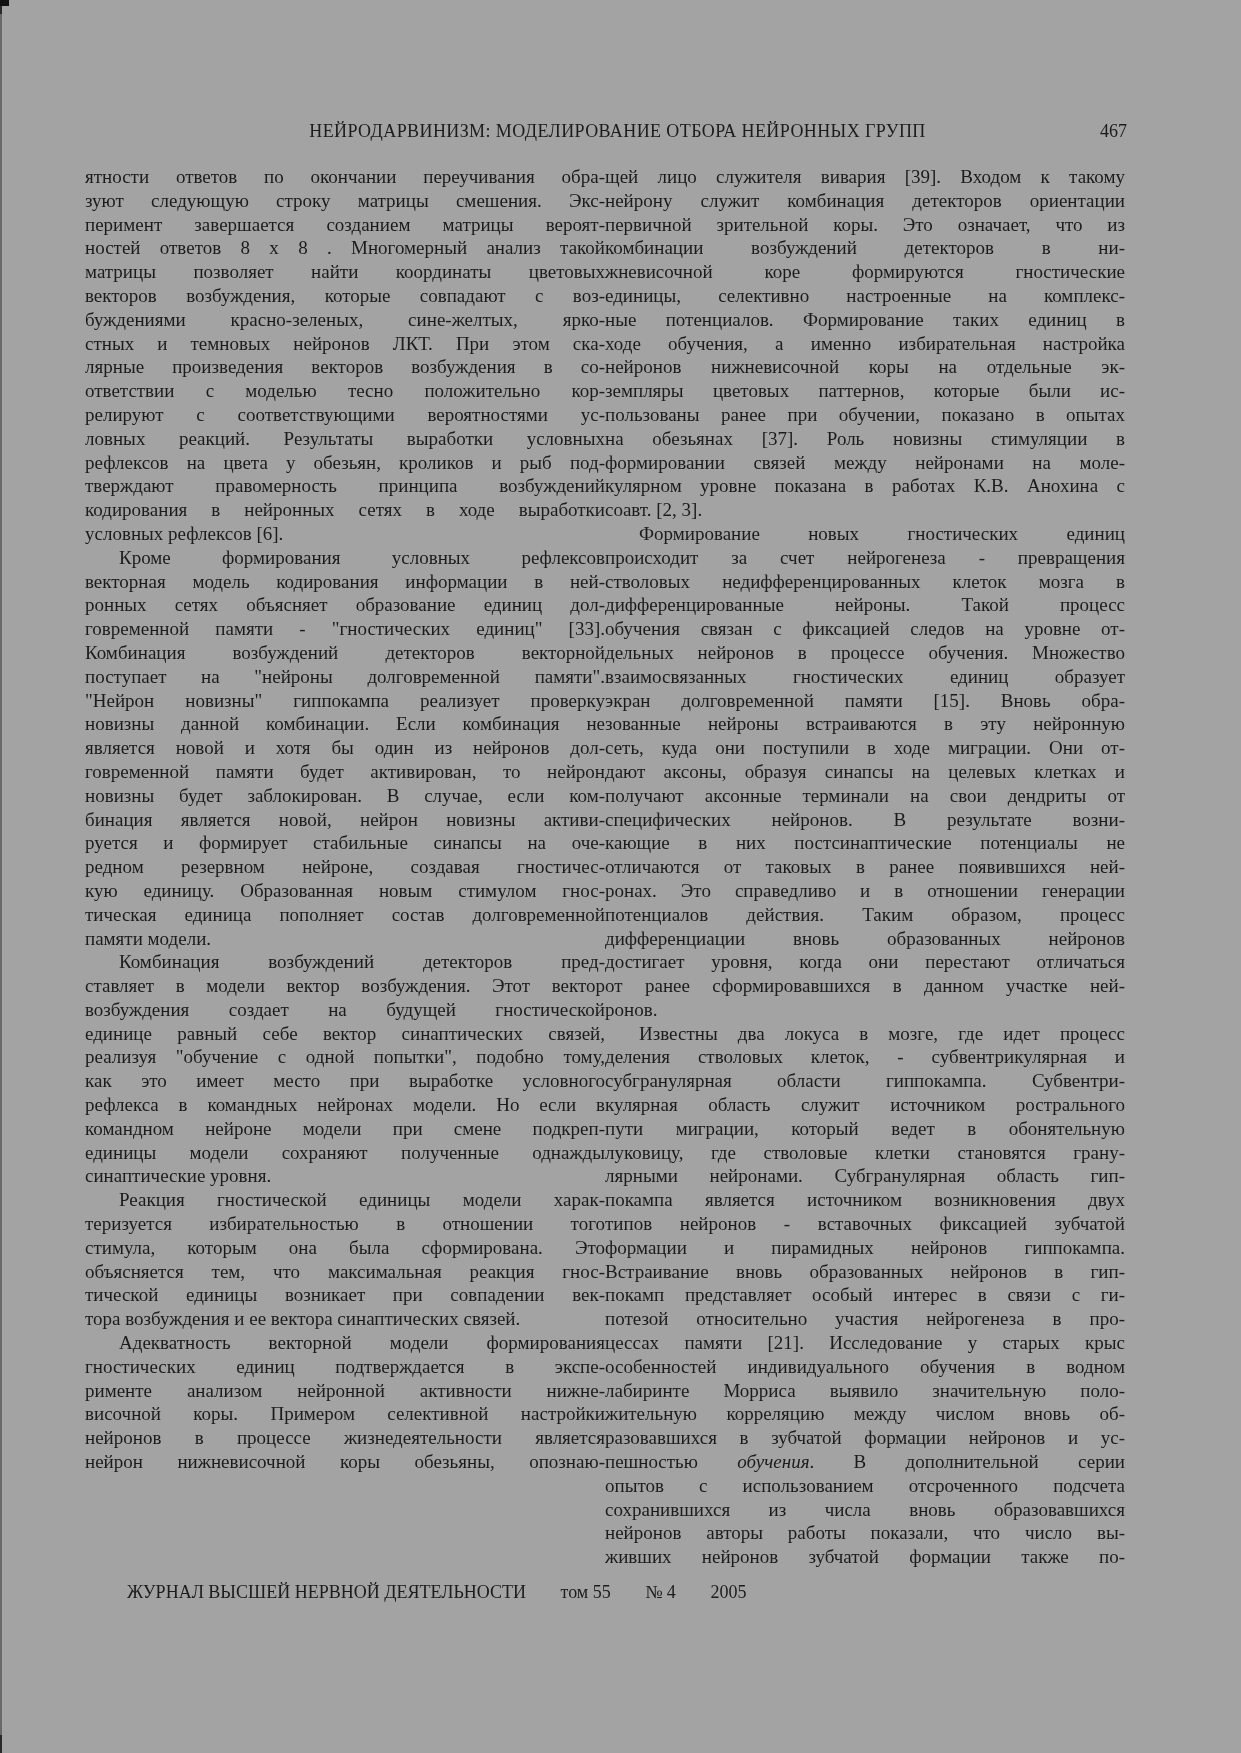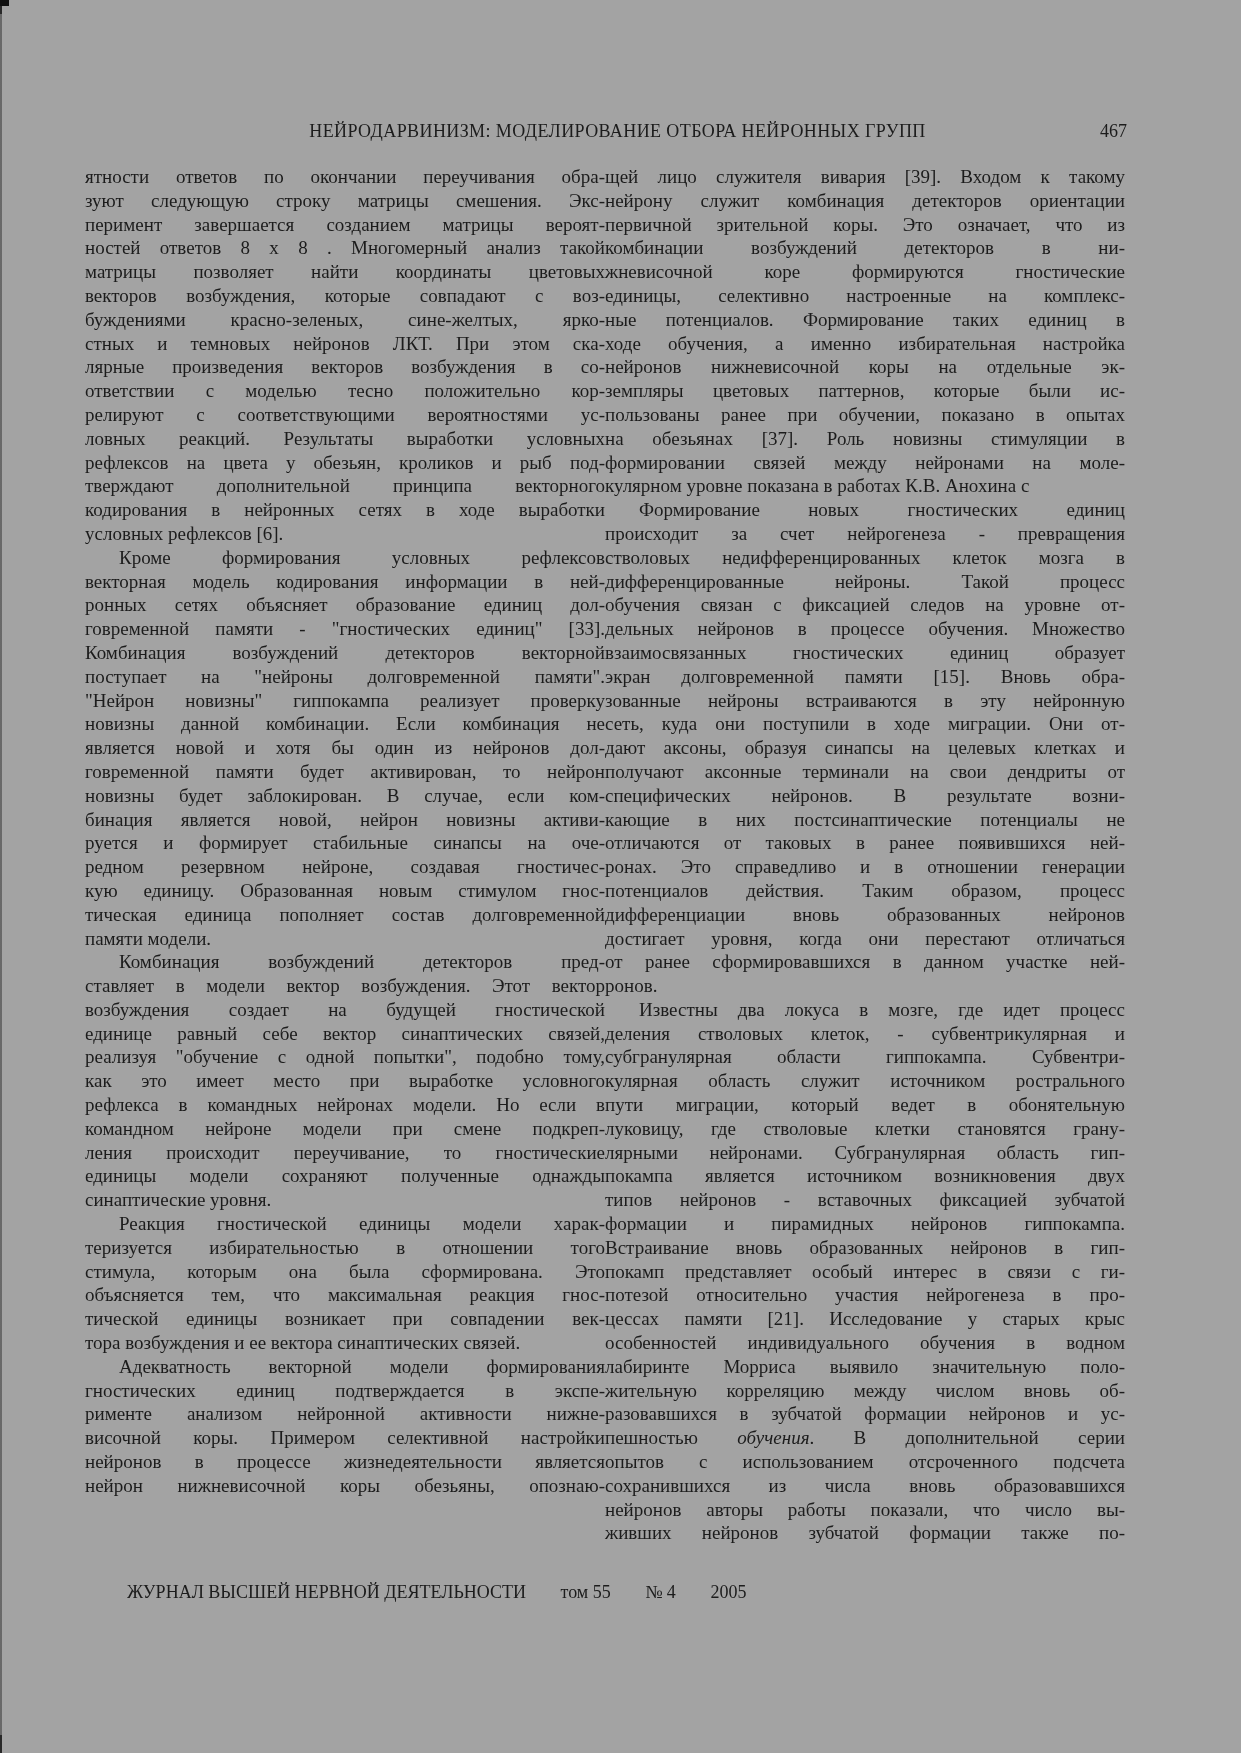--- a/index.html
+++ b/index.html
@@ -57,21 +57,21 @@
           <div class="line">ностей ответов 8 x 8 . Многомерный анализ такой</div>
           <div class="line">матрицы позволяет найти координаты цветовых</div>
           <div class="line">векторов возбуждения, которые совпадают с воз-</div>
           <div class="line">буждениями красно-зеленых, сине-желтых, ярко-</div>
           <div class="line">стных и темновых нейронов ЛКТ. При этом ска-</div>
           <div class="line">лярные произведения векторов возбуждения в со-</div>
           <div class="line">ответствии с моделью тесно положительно кор-</div>
           <div class="line">релируют с соответствующими вероятностями ус-</div>
           <div class="line">ловных реакций. Результаты выработки условных</div>
           <div class="line">рефлексов на цвета у обезьян, кроликов и рыб под-</div>
-          <div class="line">тверждают дополнительной принципа векторного</div>
+          <div class="line">тверждают правомерность принципа возбуждений</div>
           <div class="line">кодирования в нейронных сетях в ходе выработки</div>
           <div class="line">условных рефлексов [6].</div>
         </div>
         <div class="para indent complete">
           <div class="line">Кроме формирования условных рефлексов</div>
           <div class="line">векторная модель кодирования информации в ней-</div>
           <div class="line">ронных сетях объясняет образование единиц дол-</div>
           <div class="line">говременной памяти - "гностических единиц" [33].</div>
           <div class="line">Комбинация возбуждений детекторов векторной</div>
           <div class="line">поступает на "нейроны долговременной памяти".</div>
@@ -89,21 +89,20 @@
         </div>
         <div class="para indent complete">
           <div class="line">Комбинация возбуждений детекторов пред-</div>
           <div class="line">ставляет в модели вектор возбуждения. Этот вектор</div>
           <div class="line">возбуждения создает на будущей гностической</div>
           <div class="line">единице равный себе вектор синаптических связей,</div>
           <div class="line">реализуя "обучение с одной попытки", подобно тому,</div>
           <div class="line">как это имеет место при выработке условного</div>
           <div class="line">рефлекса в командных нейронах модели. Но если в</div>
           <div class="line">командном нейроне модели при смене подкреп-</div>
-          <div class="line">ления происходит переучивание, то гностические</div>
           <div class="line">единицы модели сохраняют полученные однажды</div>
           <div class="line">синаптические уровня.</div>
         </div>
         <div class="para indent complete">
           <div class="line">Реакция гностической единицы модели харак-</div>
           <div class="line">теризуется избирательностью в отношении того</div>
           <div class="line">стимула, которым она была сформирована. Это</div>
           <div class="line">объясняется тем, что максимальная реакция гнос-</div>
           <div class="line">тической единицы возникает при совпадении век-</div>
           <div class="line">тора возбуждения и ее вектора синаптических связей.</div>
@@ -126,20 +125,21 @@
           <div class="line">жневисочной коре формируются гностические</div>
           <div class="line">единицы, селективно настроенные на комплекс-</div>
           <div class="line">ные потенциалов. Формирование таких единиц в</div>
           <div class="line">ходе обучения, а именно избирательная настройка</div>
           <div class="line">нейронов нижневисочной коры на отдельные эк-</div>
           <div class="line">земпляры цветовых паттернов, которые были ис-</div>
           <div class="line">пользованы ранее при обучении, показано в опытах</div>
           <div class="line">на обезьянах [37]. Роль новизны стимуляции в</div>
           <div class="line">формировании связей между нейронами на моле-</div>
           <div class="line">кулярном уровне показана в работах К.В. Анохина с</div>
+          <div class="line">соавт. [2, 3].</div>
         </div>
         <div class="para indent complete">
           <div class="line">Формирование новых гностических единиц</div>
           <div class="line">происходит за счет нейрогенеза - превращения</div>
           <div class="line">стволовых недифференцированных клеток мозга в</div>
           <div class="line">дифференцированные нейроны. Такой процесс</div>
           <div class="line">обучения связан с фиксацией следов на уровне от-</div>
           <div class="line">дельных нейронов в процессе обучения. Множество</div>
           <div class="line">взаимосвязанных гностических единиц образует</div>
           <div class="line">экран долговременной памяти [15]. Вновь обра-</div>

